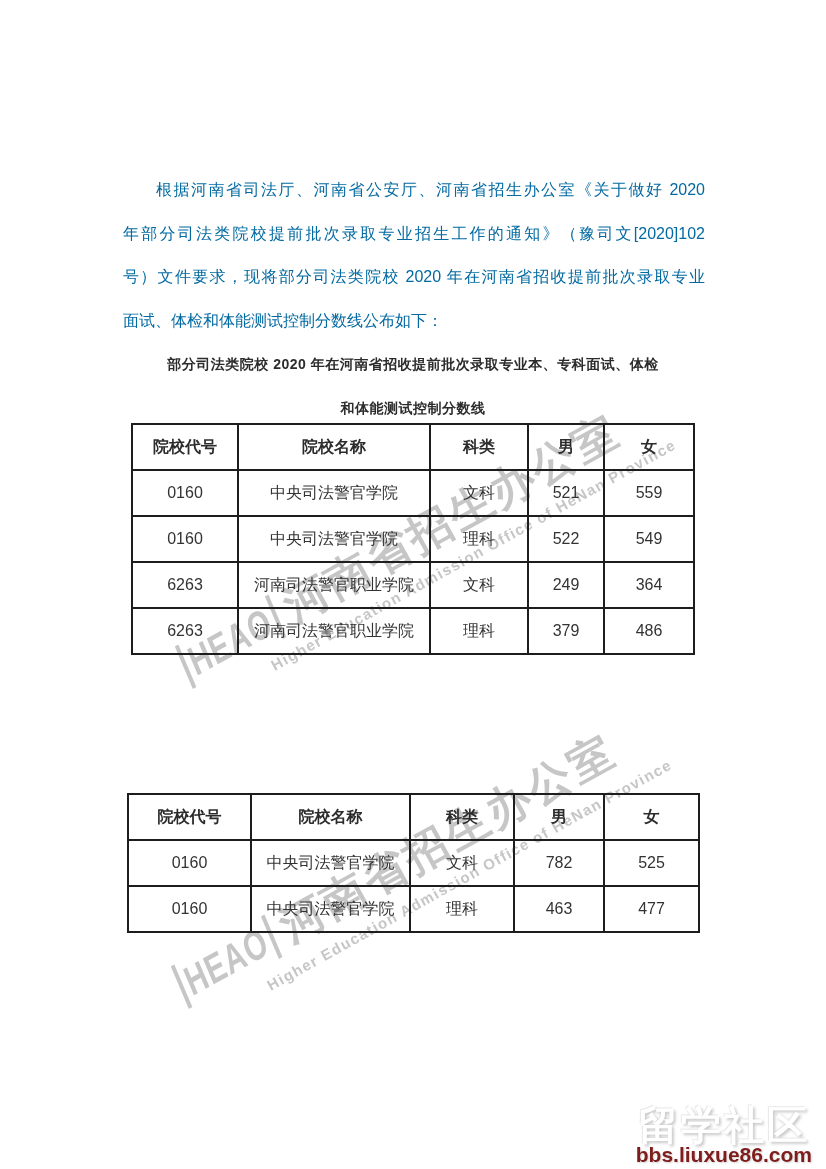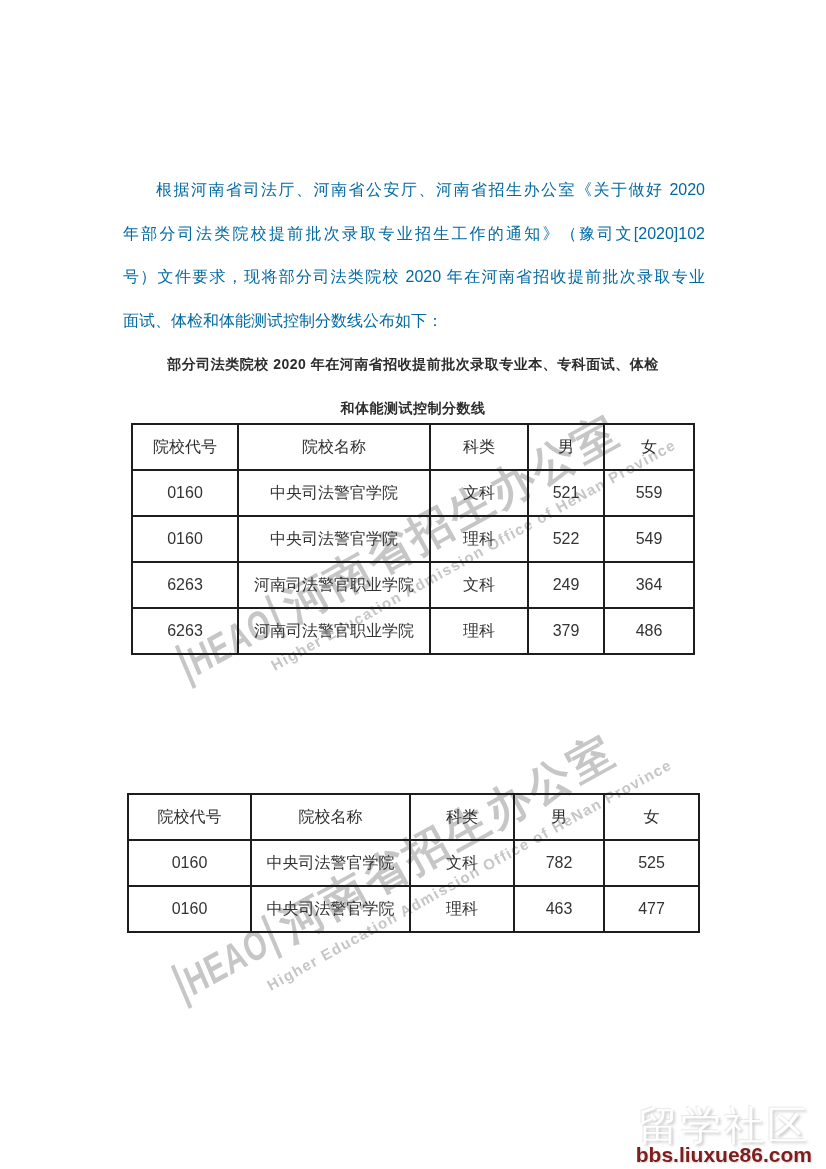--- a/index.html
+++ b/index.html
@@ -82,21 +82,21 @@
   }
   .score-table th, .score-table td {
     border: 2px solid #1d1d1d;
     text-align: center;
     vertical-align: middle;
     font-size: 16px;
     height: 46px;
     padding: 0;
     color: #333333;
   }
-  .score-table th { font-weight: normal; color: #2c2c2c; }
+  .score-table th { font-weight: bold; color: #2c2c2c; }
   .table1 { top: 423px; left: 131px; width: 562px; }
   .table2 { top: 793px; left: 127px; width: 571px; }
 
   .date-line {
     top: 946px;
     left: 123px;
     width: 580px;
     text-align: right;
     font-size: 16px;
     color: #3a3a3a;
@@ -106,21 +106,21 @@
   .brand {
     position: absolute;
     z-index: 2;
     right: 14px;
     bottom: 2px;
     text-align: center;
     pointer-events: none;
   }
   .brand-name {
     font-size: 40px;
-    font-weight: normal;
+    font-weight: bold;
     letter-spacing: 3px;
     color: #ffffff;
     text-shadow: 2px 2px 3px #c9c9c9, -1px -1px 1px #e8e8e8;
     line-height: 44px;
   }
   .brand-site {
     font-size: 21px;
     font-weight: bold;
     color: #7f1d1d;
     text-shadow: 1px 1px 2px #d2d2d2;

